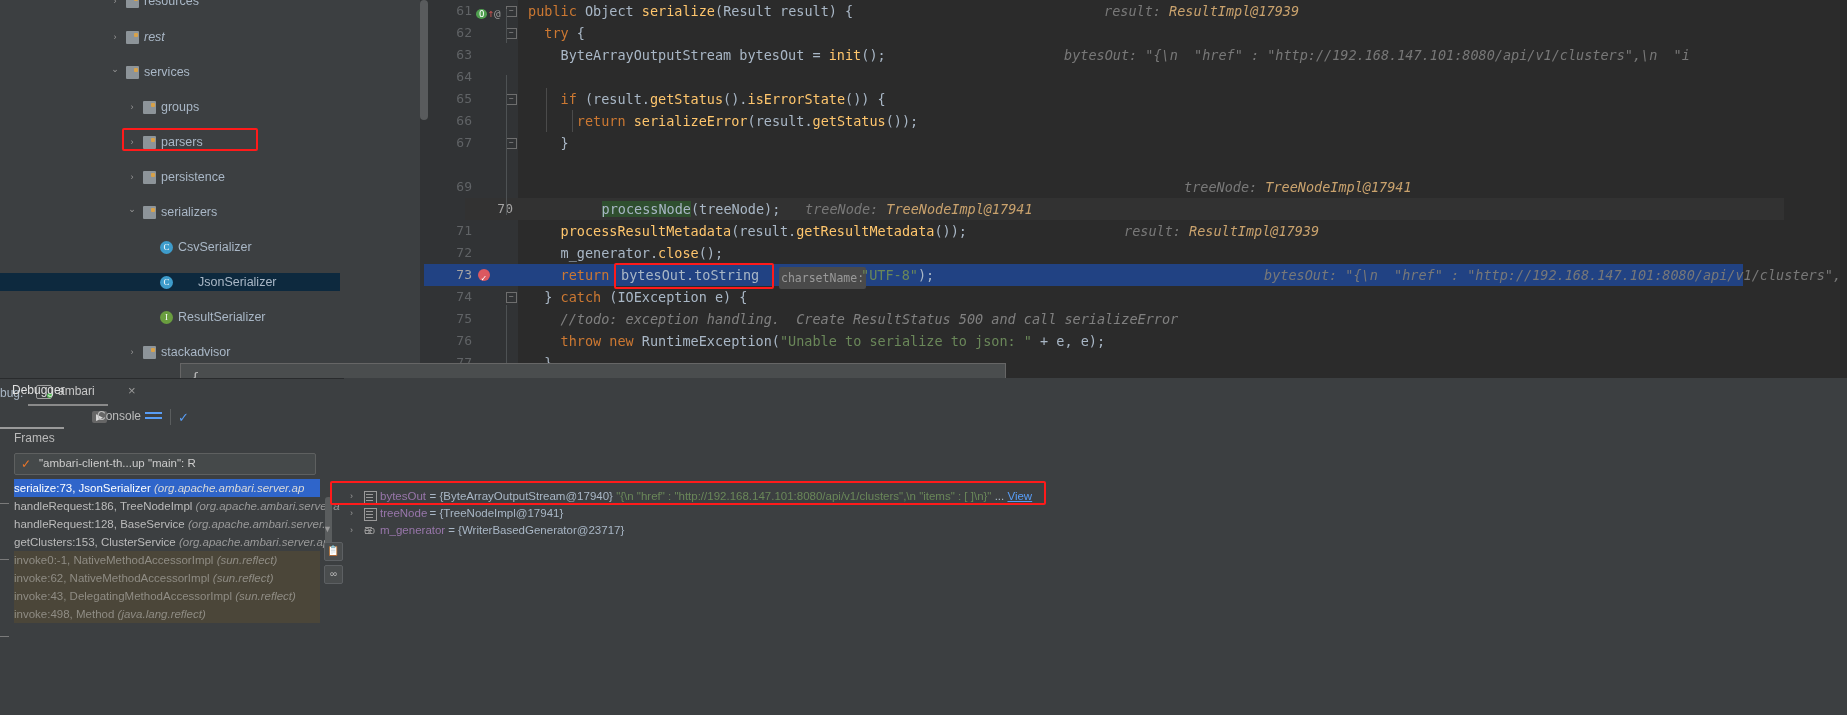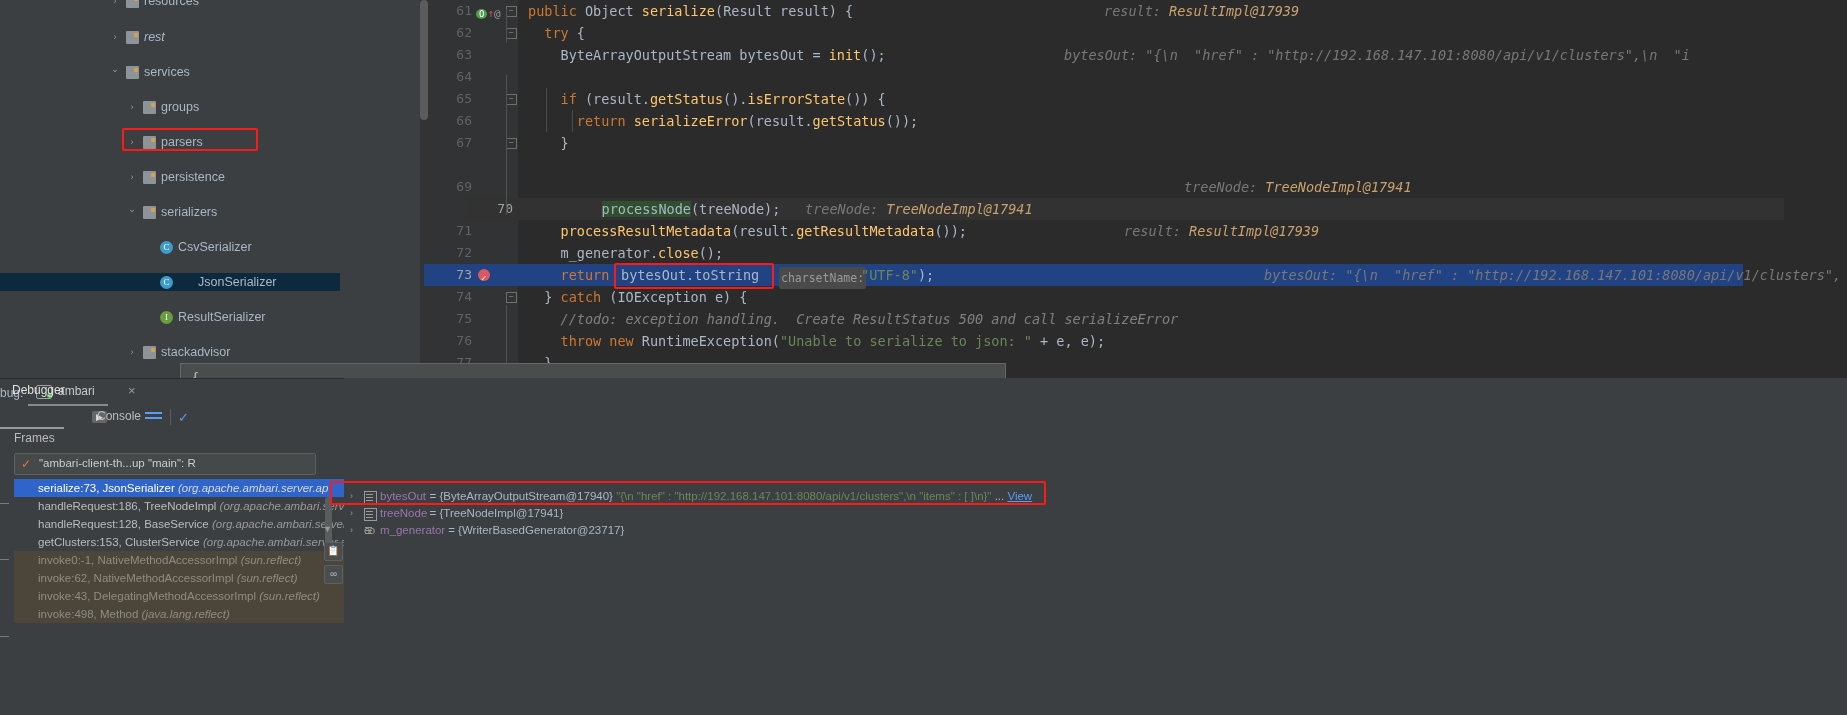--- a/index.html
+++ b/index.html
@@ -52,21 +52,21 @@
   .debugpanel{position:absolute;left:0;top:378px;width:1847px;height:337px;background:#3c3f41;border-top:1px solid #292b2d;}
   .dbg-label{position:absolute;left:0;top:4px;font-size:12px;color:#a9b7c6;}
   .tabunderline{position:absolute;height:2px;background:#8a8a8a;}
   .subtab{position:absolute;top:0;font-size:12px;color:#bbb;line-height:22px;}
   .subtab.active{color:#e0e0e0;}
   .subtab-underline{position:absolute;height:2px;background:#9a9a9a;}
   .frames-hdr{position:absolute;left:14px;top:52px;font-size:12px;color:#bbb;}
   .thread-combo{position:absolute;left:14px;top:74px;width:300px;height:20px;background:#45494a;border:1px solid #5e6060;border-radius:2px;}
   .thread-combo .txt{position:absolute;left:24px;top:3px;font-size:11.5px;color:#ccc;white-space:nowrap;}
   .check{position:absolute;left:6px;top:3px;color:#e8752a;font-size:12px;}
-  .frame-row{position:absolute;left:14px;width:306px;height:18px;line-height:18px;font-size:11.5px;color:#bbb;white-space:nowrap;padding-left:24px;}
+  .frame-row{position:absolute;left:14px;width:306px;height:18px;line-height:18px;font-size:11.5px;color:#bbb;white-space:nowrap;}
   .frame-row.sel{background:#2f65ca;color:#fff;}
   .frame-row.lib{color:#8f8c84;background:#4b4639;}
   .frame-row .pkg{color:#9a9a9a;font-style:italic;}
   .frame-row.sel .pkg{color:#d9d9d9;}
   .frame-row.lib .pkg{color:#8f8c84;}
   .scrollthumb{position:absolute;background:#5a5d5e;border-radius:3px;width:7px;}
 
   
   .varpane{position:absolute;left:344px;top:378px;width:1503px;height:337px;background:#3c3f41;}
   .var-row{position:absolute;left:0;height:17px;line-height:17px;font-size:11.5px;white-space:nowrap;color:#bbb;}

